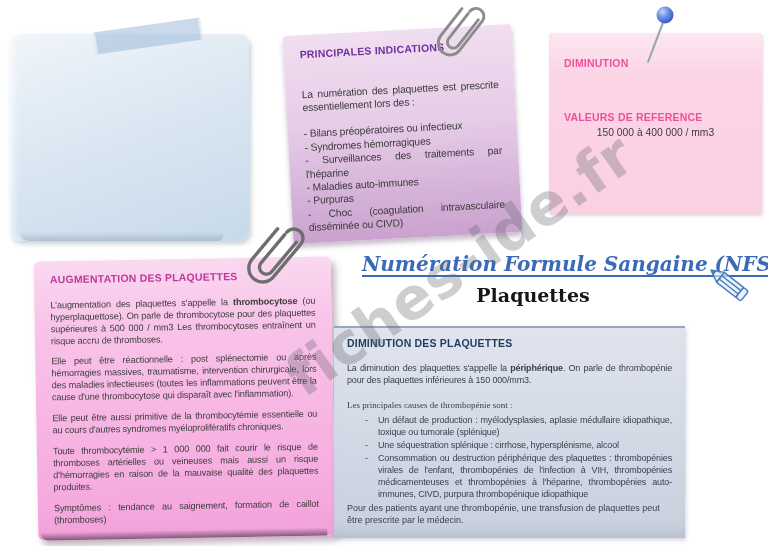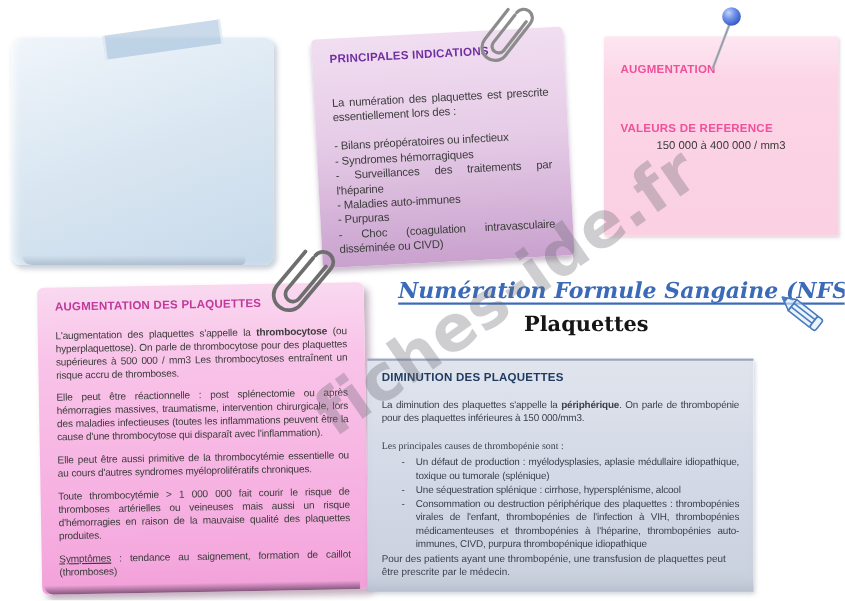--- a/index.html
+++ b/index.html
@@ -45,21 +45,21 @@
     transform:rotate(-1deg);
     background:linear-gradient(180deg,#f9d9f0 0%,#f9c4e9 22%,#f5a9de 88%,#f1a0d8 100%);
     box-shadow:4px 5px 7px rgba(120,80,110,.45);
     padding:12px 16px 0 16px;font-size:9.2px;line-height:1.3;}
   #note-augmentation .note-h{color:#c0399b;}
   #note-augmentation .body{margin-top:13px;}
   #note-augmentation .para{margin:0 0 9px 0;}
   #note-augmentation::after{content:"";position:absolute;left:2px;right:8px;bottom:0;height:8px;
     border-radius:0 0 10px 60px;
     background:linear-gradient(180deg,rgba(80,50,80,0),rgba(60,40,65,.6));}
-  .u{text-decoration:underline;margin-top:25px;}
+  .u{margin-top:25px;}
 
   
   #note-diminution{left:334px;top:326px;width:351px;height:212px;
     background:linear-gradient(180deg,#e0e4ed 0%,#d5dbe7 40%,#c9d0de 100%);
     border-top:2px solid #99a4be;
     box-shadow:1px 2px 4px rgba(120,130,150,.35), inset 0 -14px 14px -10px rgba(150,160,180,.45);
     padding:8px 13px 0 13px;font-size:9px;line-height:1.35;color:#3a3f4c;}
   #note-diminution .note-h{color:#1e3a5f;}
   #note-diminution .body{margin-top:12px;}
   #note-diminution .causes-intro{margin-top:11px;}
@@ -103,21 +103,21 @@
     <p class="intro jt">La numération des plaquettes est prescrite essentiellement lors des :</p>
     <div class="list-line jt">- Bilans préopératoires ou infectieux</div>
     <div class="list-line jt">- Syndromes hémorragiques</div>
     <div class="list-line jt">- Surveillances des traitements par l'héparine</div>
     <div class="list-line jt">- Maladies auto-immunes</div>
     <div class="list-line jt">- Purpuras</div>
     <div class="list-line jt">- Choc (coagulation intravasculaire disséminée ou CIVD)</div>
   </div>
 
   <div class="note" id="note-prelevement">
-    <p class="note-h">AUGMENTATION</p>
+    <p class="note-h">DIMINUTION</p>
     <div class="ref">
       <p class="note-h">VALEURS DE REFERENCE</p>
       <p class="body">150 000 à 400 000 / mm3</p>
     </div>
   </div>
 
   <div class="note" id="note-augmentation">
     <p class="note-h">AUGMENTATION DES PLAQUETTES</p>
     <div class="body">
       <p class="para jt"><span>L'augmentation des plaquettes s'appelle la </span><b>thrombocytose</b><span> (ou hyperplaquettose). On parle de thrombocytose pour des plaquettes supérieures à 500 000 / mm3 Les thrombocytoses entraînent un risque accru de thromboses.</span></p>

